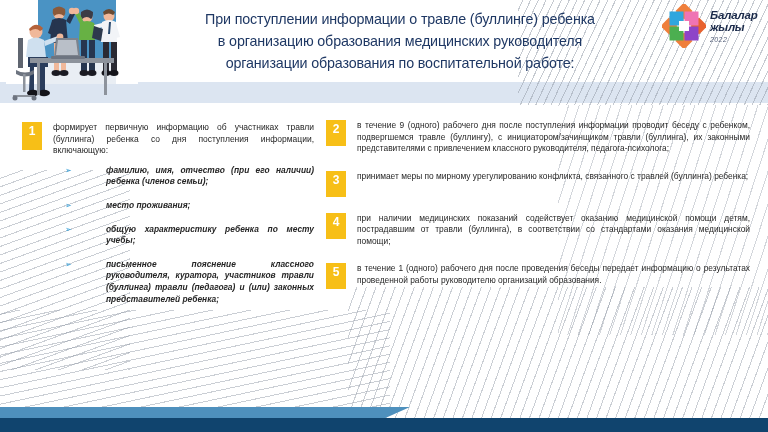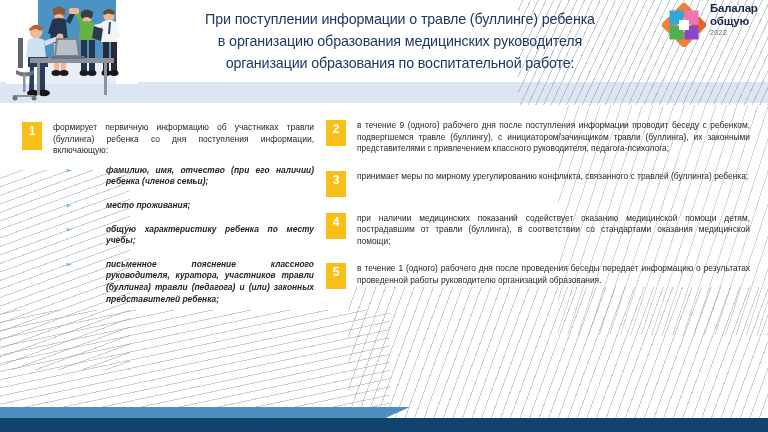--- a/index.html
+++ b/index.html
@@ -129,20 +129,22 @@
   }
 
   
   .logo {
     position: absolute;
     right: 6px;
     top: 3px;
     width: 100px;
     height: 46px;
     display: flex;
+    align-items: center;
+    font-style: italic;
   }
   .logo-mark { width: 44px; height: 44px; flex: 0 0 44px; }
   .logo-text {
     margin-left: 4px;
     display: flex;
     flex-direction: column;
     line-height: 1;
   }
   .logo-l1, .logo-l2 {
     font-weight: bold;
@@ -365,21 +367,21 @@
           <rect x="7.5" y="7.5" width="14" height="14" fill="#30a6de"></rect>
           <rect x="22.5" y="7.5" width="14" height="14" fill="#ef74b4"></rect>
           <rect x="7.5" y="22.5" width="14" height="14" fill="#4caf50"></rect>
           <rect x="22.5" y="22.5" width="14" height="14" fill="#8e44c8"></rect>
           <rect x="17" y="17" width="10" height="10" fill="#ffffff"></rect>
         </g>
       </svg>
     </span>
     <span class="logo-text">
       <span class="logo-l1">Балалар</span>
-      <span class="logo-l2">общую</span>
+      <span class="logo-l2">жылы</span>
       <span class="logo-year">2022</span>
     </span>
   </div>
 
   <div class="col-left">
     <div class="item">
       <div class="badge">1</div>
       <div class="item-body">
         <div class="item-text">формирует первичную информацию об участниках травли (буллинга) ребенка со дня поступления информации, включающую:</div>
         <div class="bullets">

